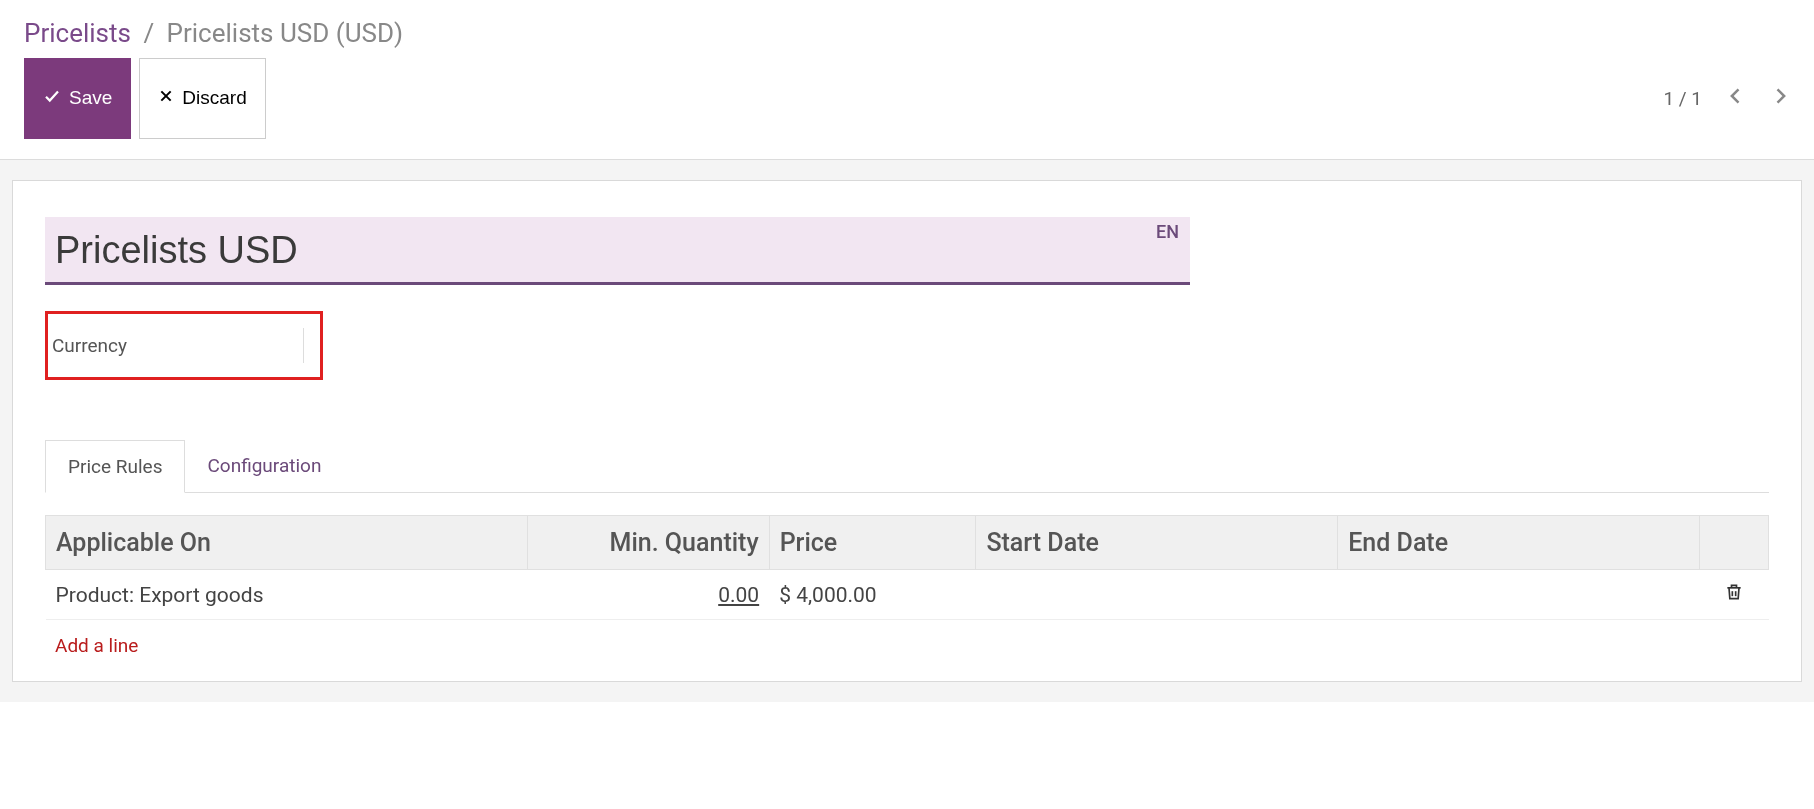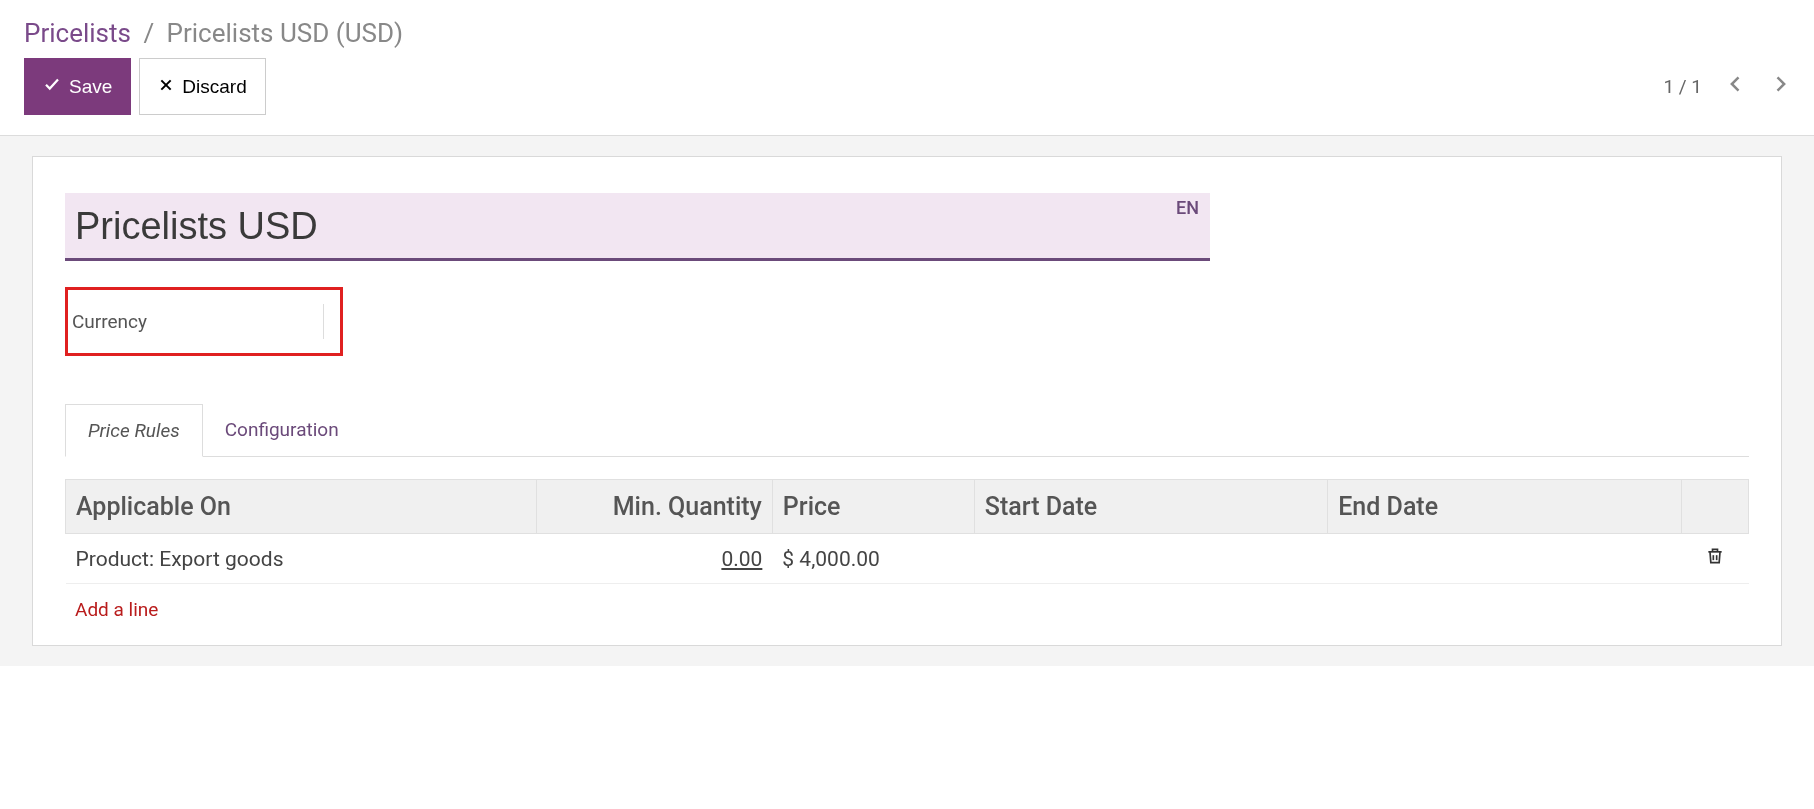--- a/index.html
+++ b/index.html
@@ -25,23 +25,23 @@
   .breadcrumb .current { color: #888; }
   .action-row {
     display: flex;
     align-items: center;
     justify-content: space-between;
     padding-bottom: 20px;
   }
   .action-left { display: flex; gap: 8px; }
   .btn {
     display: inline-flex;
-    align-items: flex-end;
+    align-items: flex-start;
     gap: 8px;
-    padding: 16px 18px;
+    padding: 28px 18px;
     font-size: 19px;
     border: 1px solid #ccc;
     background: #fff;
     cursor: pointer;
   }
   .btn-primary {
     background: #7c3a7c;
     border-color: #7c3a7c;
     color: #fff;
   }
@@ -53,21 +53,21 @@
     font-size: 19px;
   }
   .pager .arrow { color: #888; cursor: pointer; }
   .pager .arrow svg { width: 20px; height: 20px; }
   hr.divider {
     border: none;
     border-top: 1px solid #dcdcdc;
   }
   .form-sheet-wrap {
     background: #f4f4f4;
-    padding: 20px 32px;
+    padding: 20px 12px;
   }
   .form-sheet {
     background: #fff;
     border: 1px solid #d9d9d9;
     padding: 36px 32px 20px 32px;
   }
   .name-row {
     display: flex;
     align-items: flex-start;
     gap: 4px;
@@ -91,21 +91,21 @@
     padding: 4px 6px;
     margin-left: -44px;
     z-index: 2;
     cursor: pointer;
   }
   .field-row-highlight {
     border: 3px solid #e02020;
     display: inline-flex;
     align-items: center;
     padding: 14px 16px 14px 0;
-    margin-bottom: 48px;
+    margin-bottom: 60px;
   }
   .field-label {
     width: 256px;
     padding: 6px 0 6px 4px;
     font-size: 19px;
     color: #555;
     border-right: 1px solid #ddd;
   }
   .field-value-wrap {
     display: flex;
@@ -146,21 +146,20 @@
     color: #6b4a7a;
     cursor: pointer;
     position: relative;
   }
   .tab.active {
     color: #555;
     border: 1px solid #ddd;
     border-bottom: 1px solid #fff;
     margin-bottom: -1px;
     background: #fff;
-    font-style: italic;
   }
   table.grid {
     width: 100%;
     border-collapse: collapse;
     margin-top: 22px;
   }
   table.grid thead th {
     background: #f0f0f0;
     border: 1px solid #e0e0e0;
     padding: 12px 10px;

